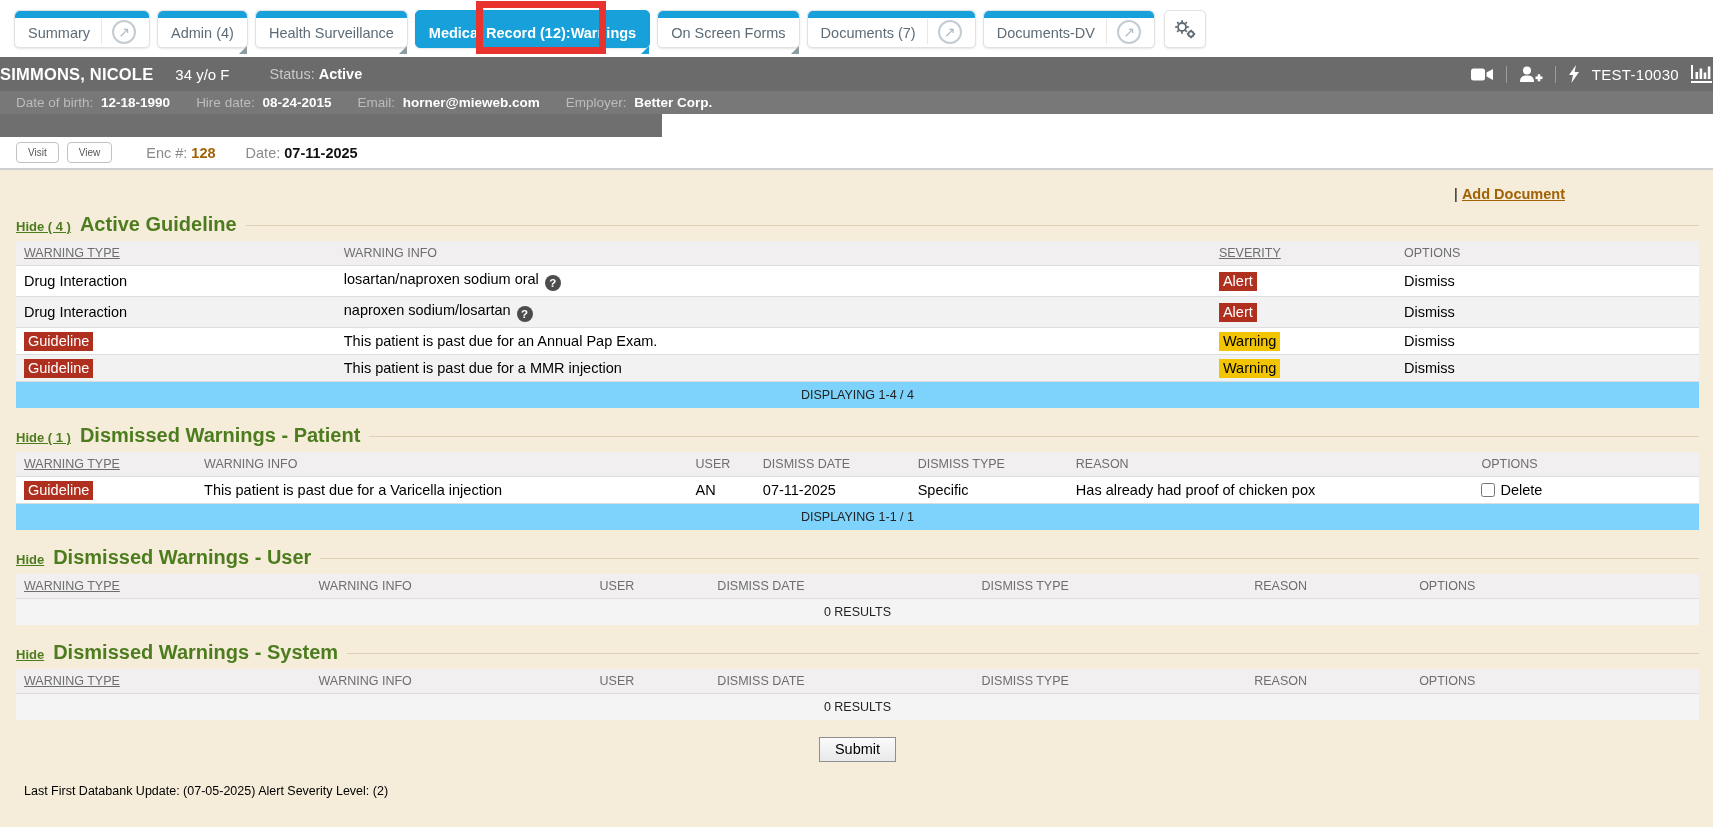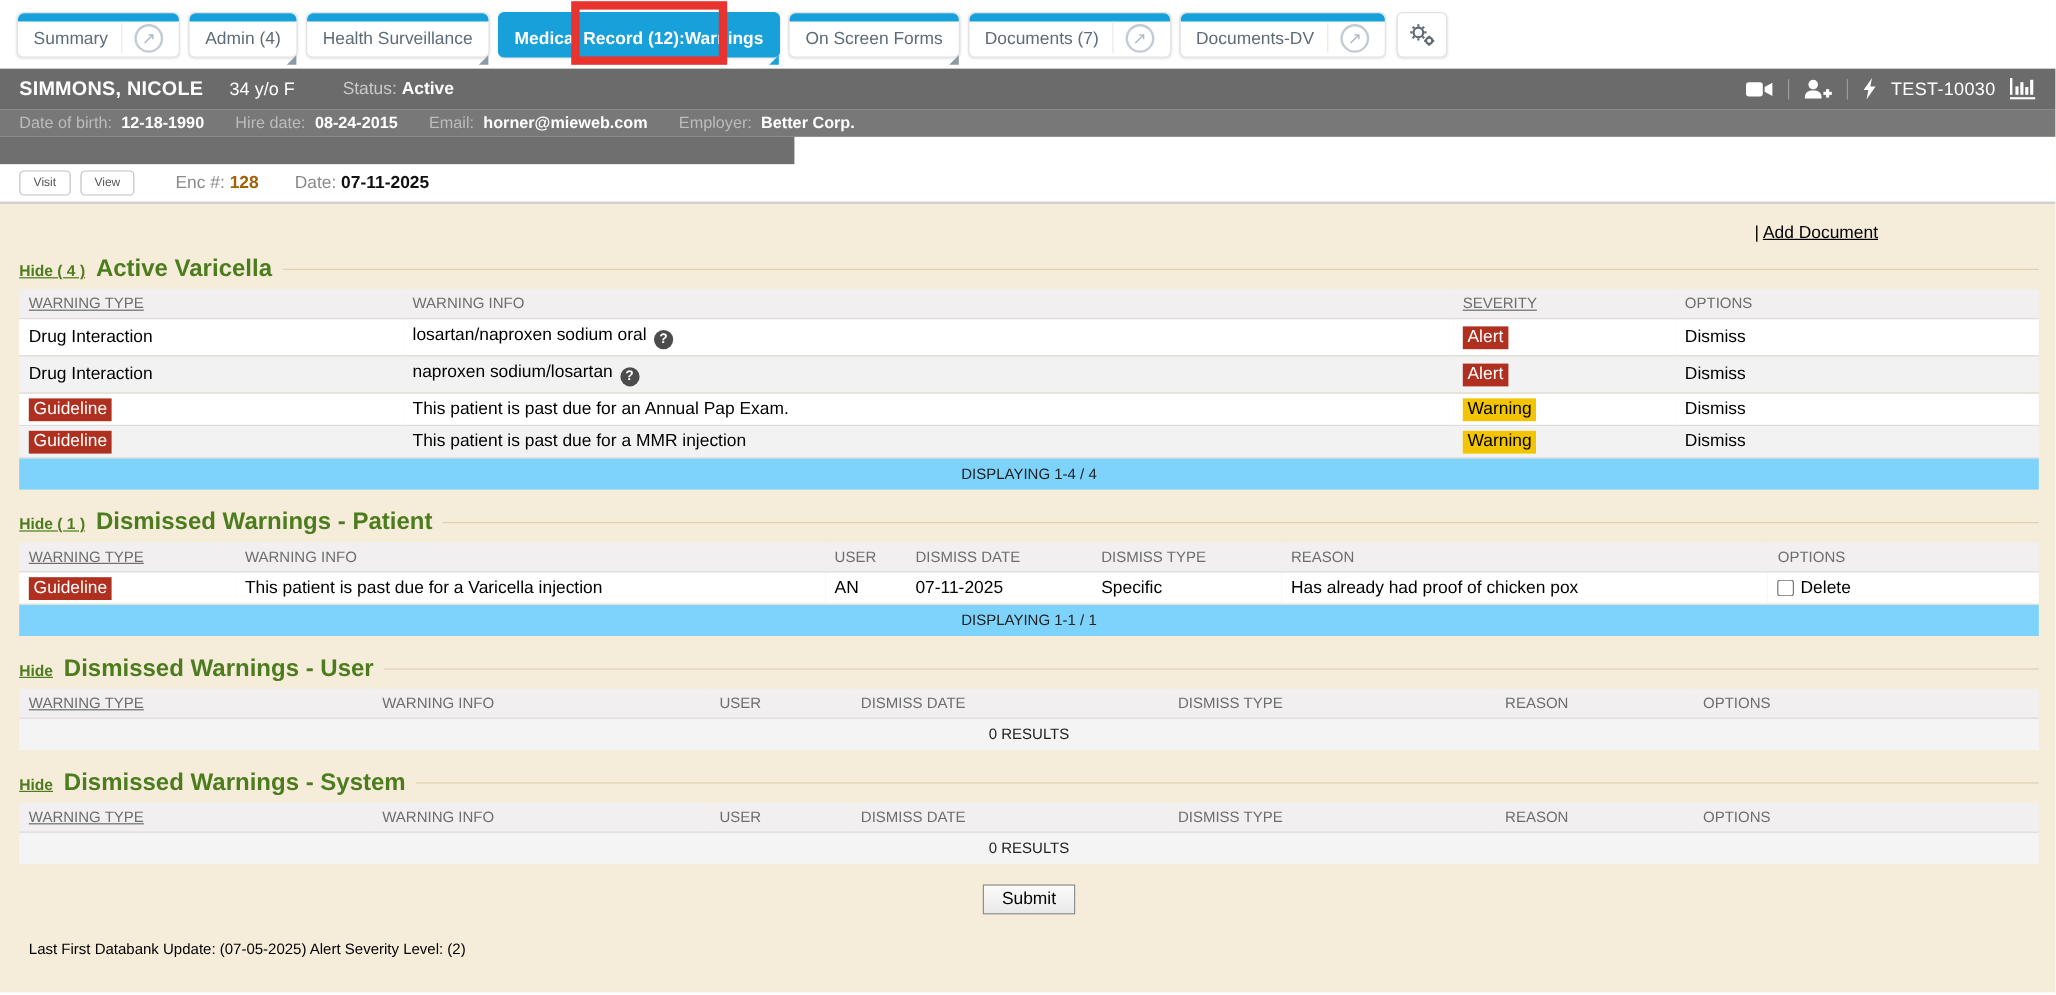--- a/index.html
+++ b/index.html
@@ -53,21 +53,21 @@
 
   
   .annotation-box {
     position: absolute; left: 476px; top: 1px; width: 130px; height: 53px;
     border: 7px solid #e8332e; z-index: 50; pointer-events: none;
   }
 
   
   .pbar1 {
     height: 34px; background: #6b6b6b; color: #fff;
-    display: flex; align-items: center; padding: 0 16px;
+    display: flex; align-items: center; padding: 0 0;
   }
   .pname { font-size: 16.5px; font-weight: 600; letter-spacing: .2px; }
   .page-sex { font-size: 15px; margin-left: 22px; }
   .pstatus { font-size: 14.5px; margin-left: 40px; color: #c9c9c9; }
   .pstatus b { color: #fff; font-weight: 600; }
   .pbar1-right { margin-left: auto; display: flex; align-items: center; gap: 12px; }
   .hdr-sep { width: 1px; height: 17px; background: #9d9d9d; }
   .pid { font-size: 15px; color: #fff; letter-spacing: .3px; }
   .hicon { display: flex; align-items: center; cursor: pointer; }
 
@@ -94,21 +94,21 @@
   .enc b { color: #a16207; font-weight: 600; }
   .encdate { margin-left: 22px; font-size: 14.5px; color: #8a8a8a; }
   .encdate b { color: #111; font-weight: 600; }
 
   
   .content {
     background: #f5edd9; height: calc(829px - 57px - 34px - 23px - 23px - 35px);
     padding: 2px 14px 0 16px; position: relative;
   }
   .adddoc-row { text-align: right; padding-right: 134px; margin-top: 14px; font-size: 14.5px; color: #000; }
-  .adddoc-row a { color: #000000; text-decoration: underline; cursor: pointer; }
+  .adddoc-row a { color: #a16207; text-decoration: underline; cursor: pointer; font-weight: bold; }
 
   .sec-head { display: flex; align-items: baseline; gap: 9px; margin-top: 11px; }
   .hide-link { color: #4d7c1f; font-weight: bold; font-size: 13px; text-decoration: underline; cursor: pointer; white-space: nowrap; }
   .sec-title { color: #4d7c1f; font-weight: bold; font-size: 20px; white-space: nowrap; }
   .sec-line { flex: 1; border-top: 1px solid #ddd1b5; transform: translateY(-5px); }
 
   table.wtable { width: 100%; border-collapse: collapse; table-layout: fixed; margin-top: 5px; margin-bottom: 16px; }
   .wtable th {
     background: #f1eff0; color: #6e6e6e; font-size: 12.5px; font-weight: normal;
     text-align: left; padding: 5px 8px; text-transform: uppercase; white-space: nowrap;
@@ -290,21 +290,21 @@
 </div>
 
 <div class="content">
 
   <div class="adddoc-row">
     <span>| </span><a>Add Document</a>
   </div>
 
   <div class="sec-head">
     <span class="hide-link">Hide ( 4 )</span>
-    <span class="sec-title">Active Varicella</span>
+    <span class="sec-title">Active Guideline</span>
     <span class="sec-line"></span>
   </div>
   <table class="wtable">
     <colgroup>
         <col style="width:19%">
         <col style="width:52%">
         <col style="width:11%">
         <col style="width:18%">
       </colgroup>
     <thead>

